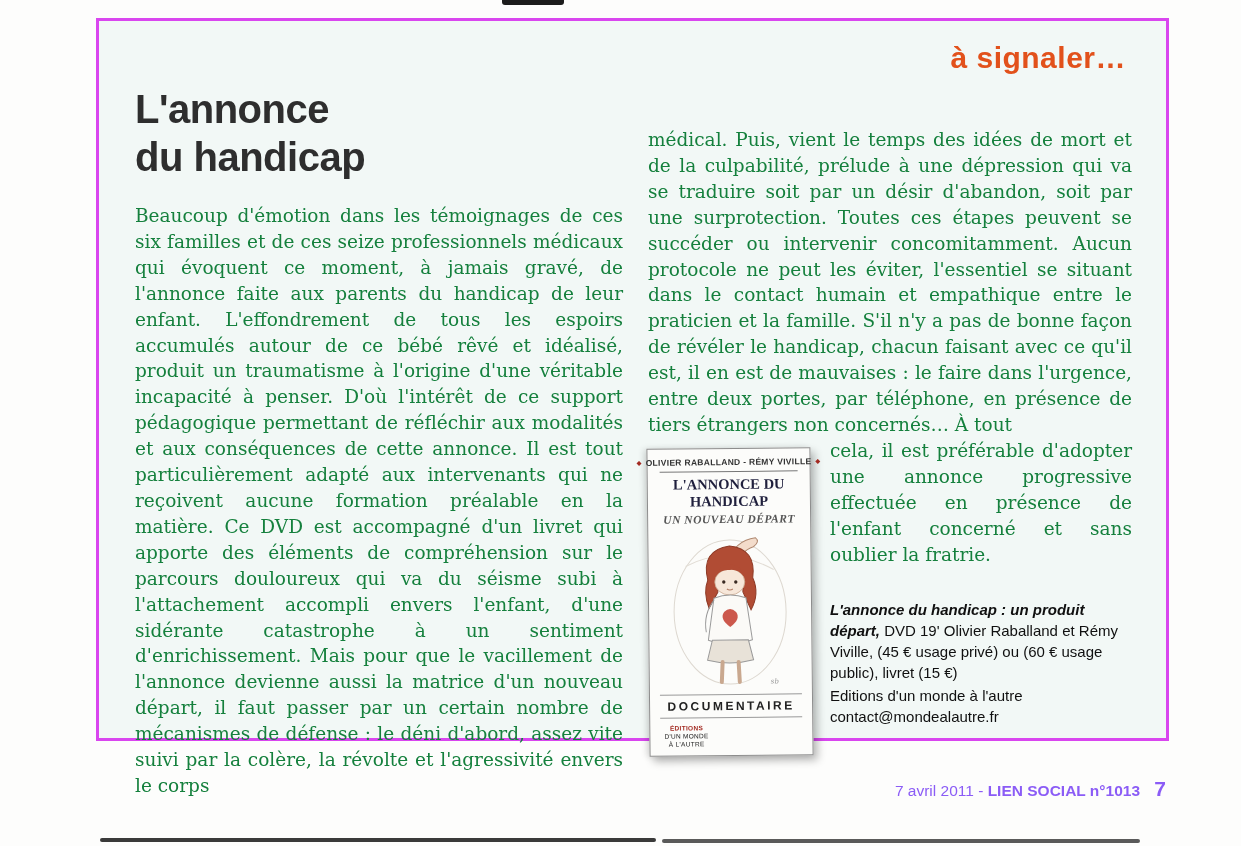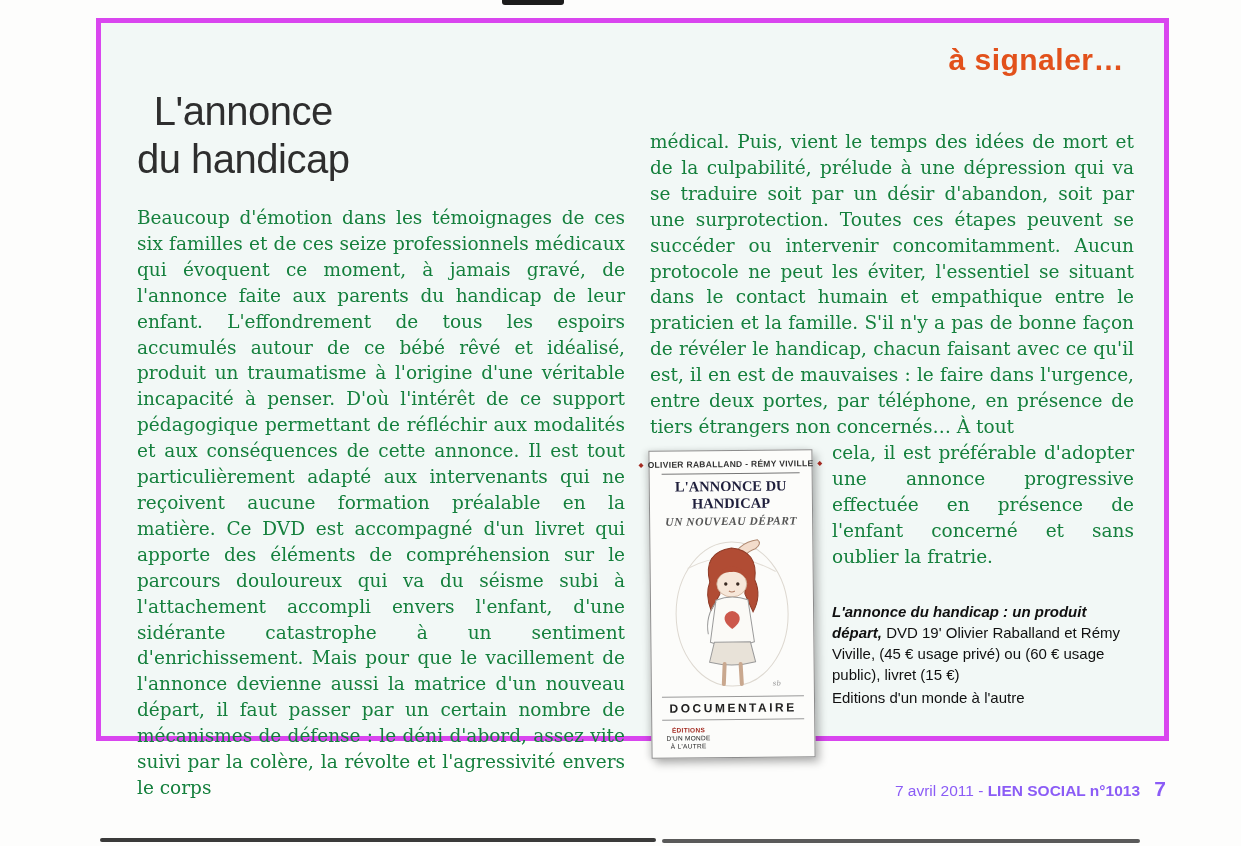--- a/index.html
+++ b/index.html
@@ -8,27 +8,27 @@
 
   .scan-page { position:relative; width:1241px; height:846px; background:#fdfdfc; overflow:hidden; }
 
   
   .artifact { position:absolute; }
   .artifact-top { left:502px; top:0; width:62px; height:5px; background:#1c1c1c; border-radius:0 0 3px 3px; }
   .artifact-bottom-left { left:100px; top:838px; width:556px; height:4px; background:#3a3a3a; border-radius:2px; }
   .artifact-bottom-right { left:662px; top:839px; width:478px; height:4px; background:#5a5a5a; border-radius:2px; }
 
   .content-box { position:absolute; left:96px; top:18px; width:1073px; height:723px;
-                 background:#f2f8f6; border:5px solid #d946ef; }
+                 background:#f2f8f6; border:3px solid #d946ef; }
 
   .section-label { position:absolute; top:20px; right:40px; font-size:30px; font-weight:bold;
                    color:#e2511b; letter-spacing:.5px; }
 
   .article-title { position:absolute; left:36px; top:64px; font-size:40px; line-height:48px;
-                   font-weight:normal; color:#2e2e2e; letter-spacing:-0.5px;text-align:center; }
+                   font-weight:bold; color:#2e2e2e; letter-spacing:-0.5px; }
   .article-title .t-line { display:block; }
 
   .col { position:absolute; }
   .col-left  { left:36px;  top:182px; width:488px; }
   .col-right { left:549px; top:106px; width:484px; }
 
   .body-text { font-family:"DejaVu Serif", serif; font-size:18.5px; line-height:25.9px;
                text-align:justify; color:#15803d; }
 
   
@@ -127,20 +127,21 @@
       </div>
 
       <p class="body-text">cela, il est préférable d'adopter une annonce progressive effectuée en présence de l'enfant concerné et sans oublier la fratrie.</p>
 
       <div class="caption">
         <p class="cap-line">
           <span class="cap-title">L'annonce du handicap : un produit départ,</span>
           <span>DVD 19' Olivier Raballand et Rémy Viville, (45 € usage privé) ou (60 € usage public), livret (15 €)</span>
         </p>
         <div class="cap-pub">Editions d'un monde à l'autre</div>
+        <div class="cap-email">contact@mondealautre.fr</div>
       </div>
     </div>
 
   </div>
 
   <div class="footer">
     <span>7 avril 2011 -</span>
     <span class="footer-journal">LIEN SOCIAL n°1013</span>
     <span class="footer-page">7</span>
   </div>

